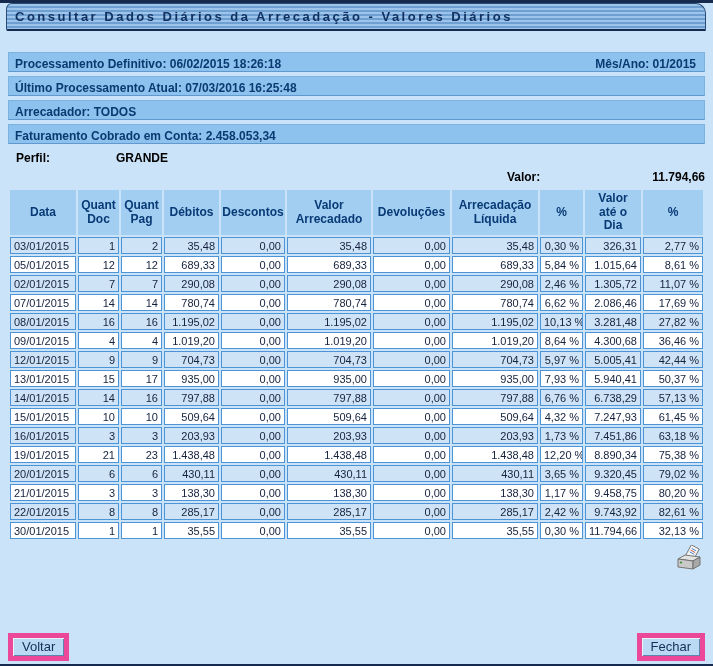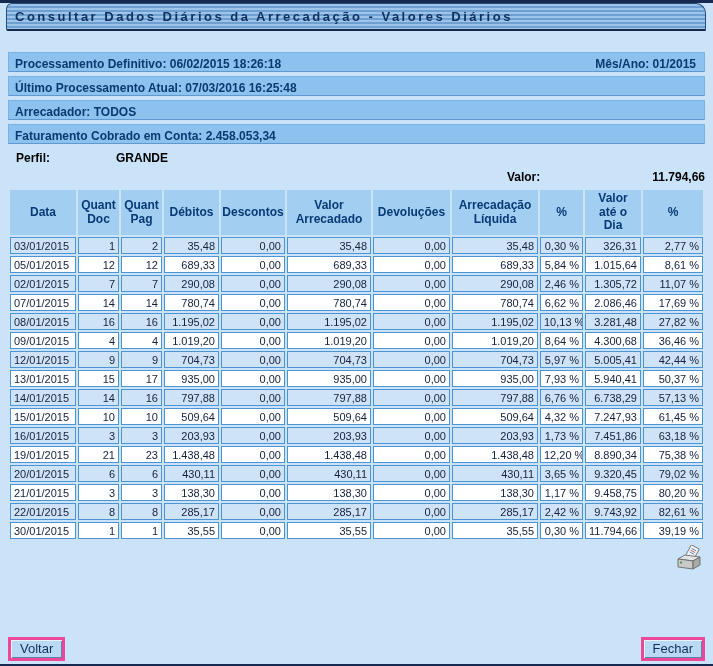--- a/index.html
+++ b/index.html
@@ -74,21 +74,21 @@
   .printer-row { margin:4px 10px 0 0; display:flex; justify-content:flex-end; }
   .printer-btn { width:28px; height:28px; cursor:pointer; background:none; border:none; padding:0; }
   .footer {
     position:absolute; left:8px; right:8px; bottom:5px;
     display:flex; justify-content:space-between;
   }
   .nav-btn {
     font-family:"Liberation Sans", sans-serif;
     font-size:13px; color:#132f58;
     background:#b9d9f4;
-    border:3px solid #ec4899;
+    border:5px solid #ec4899;
     box-shadow:inset 1px 1px 0 #e8f3fc, inset -1px -1px 0 #5c84ad;
     padding:1px 9px 2px 9px;
     cursor:pointer;
   }
   .bottom-line { position:absolute; bottom:0; left:0; width:100%; height:2px; background:#16294f; }
 </style>
 </head>
 <body>
 
 <div class="banner">
@@ -363,21 +363,21 @@
         <td class="al">30/01/2015</td>
         <td class="ar">1</td>
         <td class="ar">1</td>
         <td class="ar">35,55</td>
         <td class="ar">0,00</td>
         <td class="ar">35,55</td>
         <td class="ar">0,00</td>
         <td class="ar">35,55</td>
         <td class="ar">0,30 %</td>
         <td class="ar">11.794,66</td>
-        <td class="ar">39,19 %</td>
+        <td class="ar">32,13 %</td>
       </tr>
     </tbody>
 </table>
 
 <div class="printer-row">
   <button class="printer-btn" title="">
     <svg viewBox="0 0 28 28" width="28" height="28" aria-hidden="true">
       <g transform="rotate(28 17 7)">
         <rect x="13" y="1" width="9" height="12" fill="#f4f4f4" stroke="#6a6a6a" stroke-width="0.8"></rect>
         <line x1="15" y1="4" x2="20" y2="4" stroke="#3a7bd5" stroke-width="0.8"></line>

